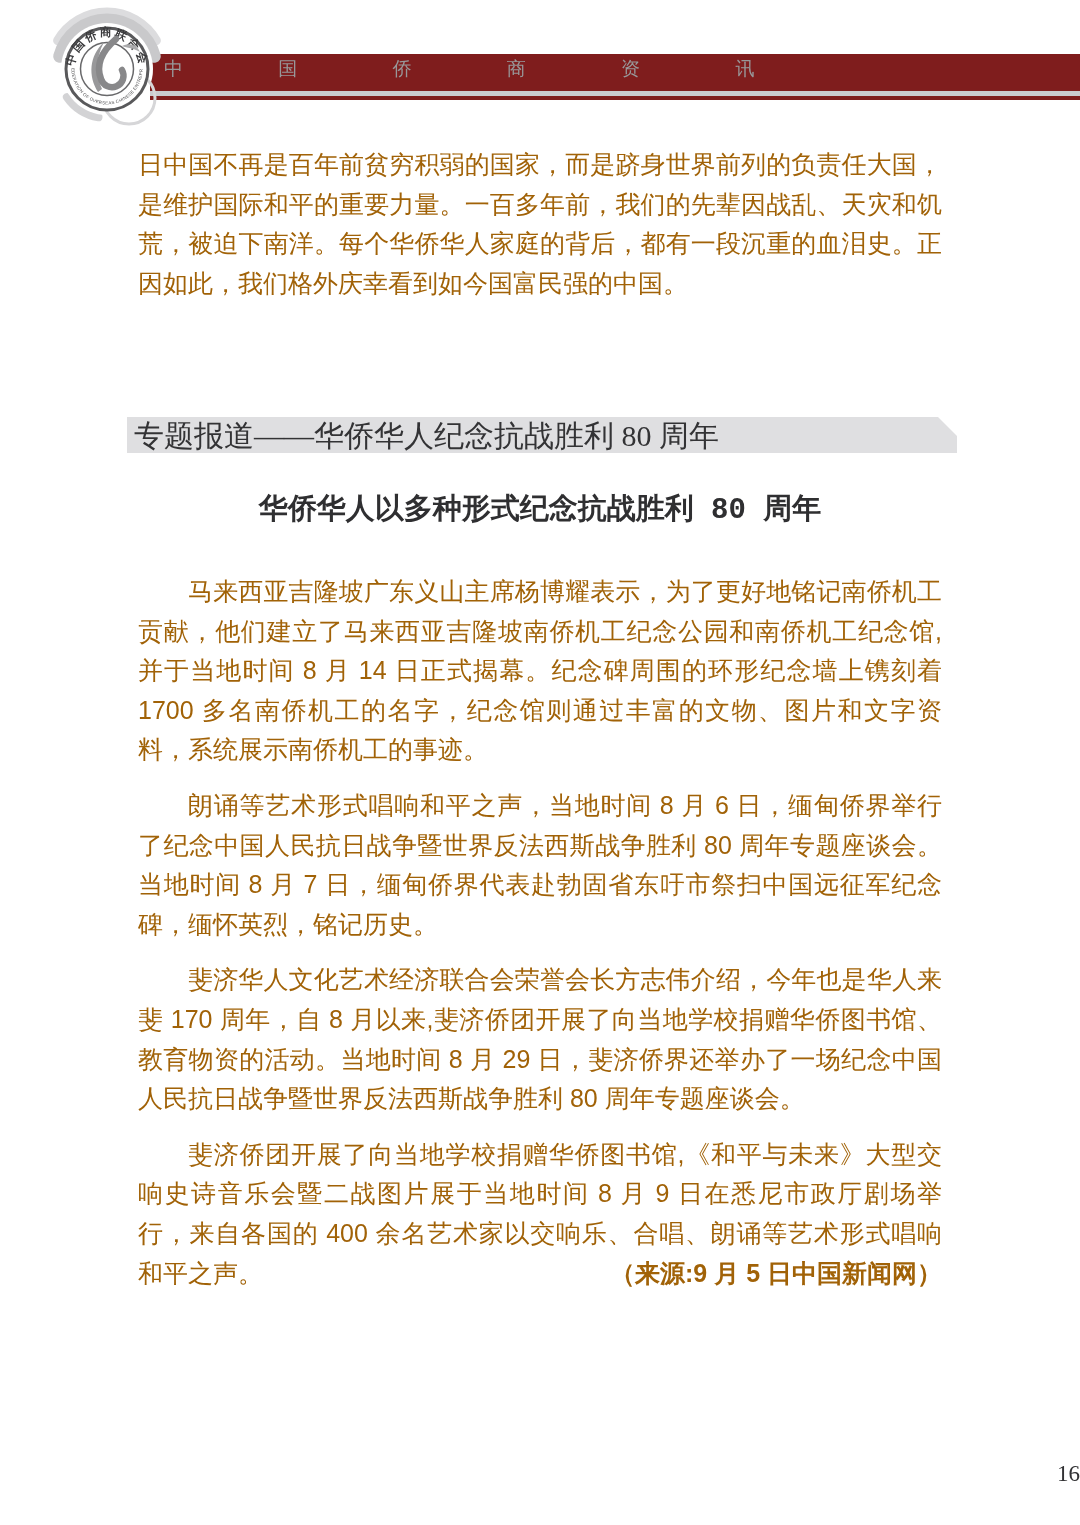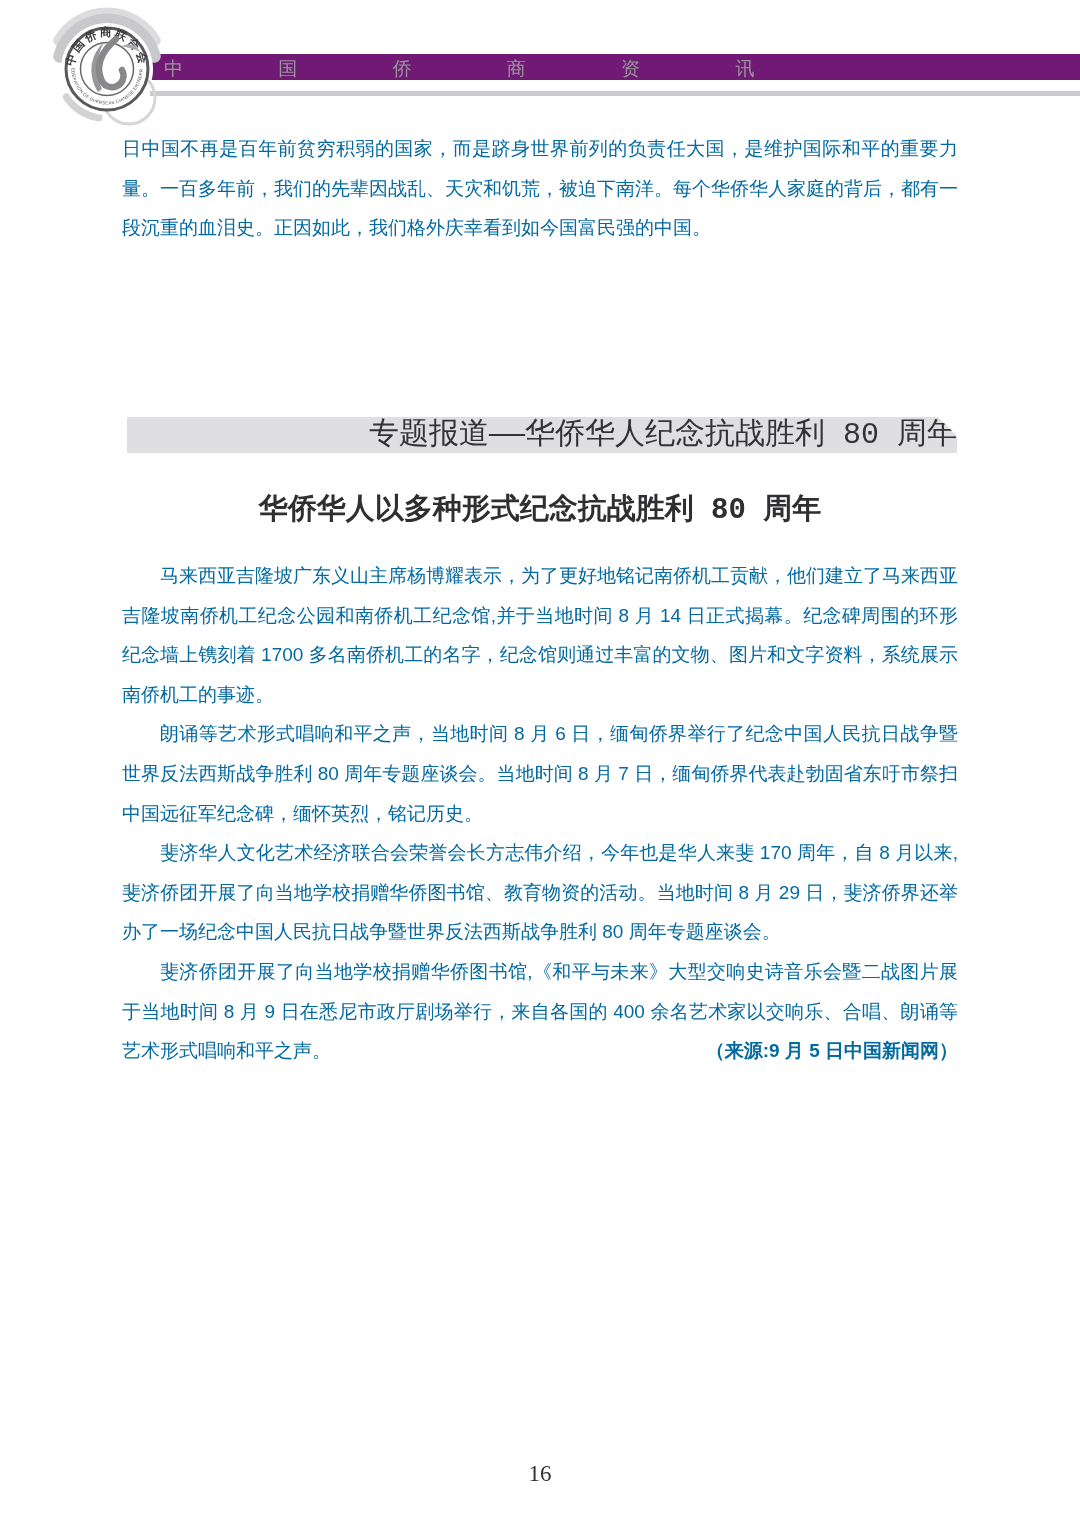--- a/index.html
+++ b/index.html
@@ -2,58 +2,58 @@
 <html><head>
 <meta charset="utf-8">
 <style>
   html,body { margin:0; padding:0; background:#ffffff; }
   .page {
     position:relative; width:1080px; height:1525px; background:#ffffff;
     font-family:"Liberation Sans","DejaVu Sans",sans-serif; overflow:hidden;
   }
   
   .band {
-    position:absolute; left:150px; top:54px; right:0; height:26px;
-    background:#701a75;
+    position:absolute; left:150px; top:54px; right:0; height:46px;
+    background:#7f1d1d;
   }
   .band-text {
     display:block; white-space:nowrap; padding-left:14px;
     font-size:19px; line-height:29px; letter-spacing:45px; color:#98989a;
   }
   .band-line {
     position:absolute; left:150px; top:91px; right:0; height:5px;
     background:#cbcbcf;
   }
   .logo-svg { position:absolute; left:38px; top:2px; }
   
   .flow1 { position:absolute; left:122px; top:129px; width:836px; }
   .article { position:absolute; left:122px; top:556px; width:836px; }
   p.body {
-    margin:0; font-size:19px; line-height:39.6px; color:#0369a1;
+    margin:16px; font-size:25px; line-height:39.6px; color:#a16207;
     text-align:justify; text-justify:inter-ideograph;
   }
   p.indent { text-indent:2em; }
   p.rel { position:relative; }
   .lead { font-weight:normal; }
   .source { position:absolute; right:0; bottom:0; font-weight:bold; white-space:nowrap; }
   
   .section-bar {
     position:absolute; left:127px; top:417px; width:830px; height:36px;
-    background:#dfdfe1; box-sizing:border-box; padding-left:21px;
+    background:#dfdfe1; box-sizing:border-box; padding-left:7px;
     clip-path:polygon(0 0, calc(100% - 19px) 0, 100% 19px, 100% 100%, 0 100%);
-    font-family:Liberation Mono, monospace;
-    font-size:30px; line-height:37px; color:#333335; white-space:nowrap;text-align:right;
+    font-family:Liberation Serif, serif;
+    font-size:30px; line-height:37px; color:#333335; white-space:nowrap;
   }
   .article-title {
     position:absolute; left:122px; top:495px; width:836px; text-align:center;
     font-size:29px; line-height:32px; font-weight:bold; color:#2f2f31; white-space:nowrap;font-family:Liberation Mono, monospace;
   }
   
   .page-num {
-    position:absolute; left:0; top:1461px; width:100%; text-align:center;
+    position:absolute; left:0; top:1461px; width:100%; text-align:right;
     font-family:"Liberation Serif","DejaVu Serif",serif;
     font-size:23px; color:#323234;
   }
 </style>
 </head>
 <body>
 
 <div class="page">
 
   <div class="band">

